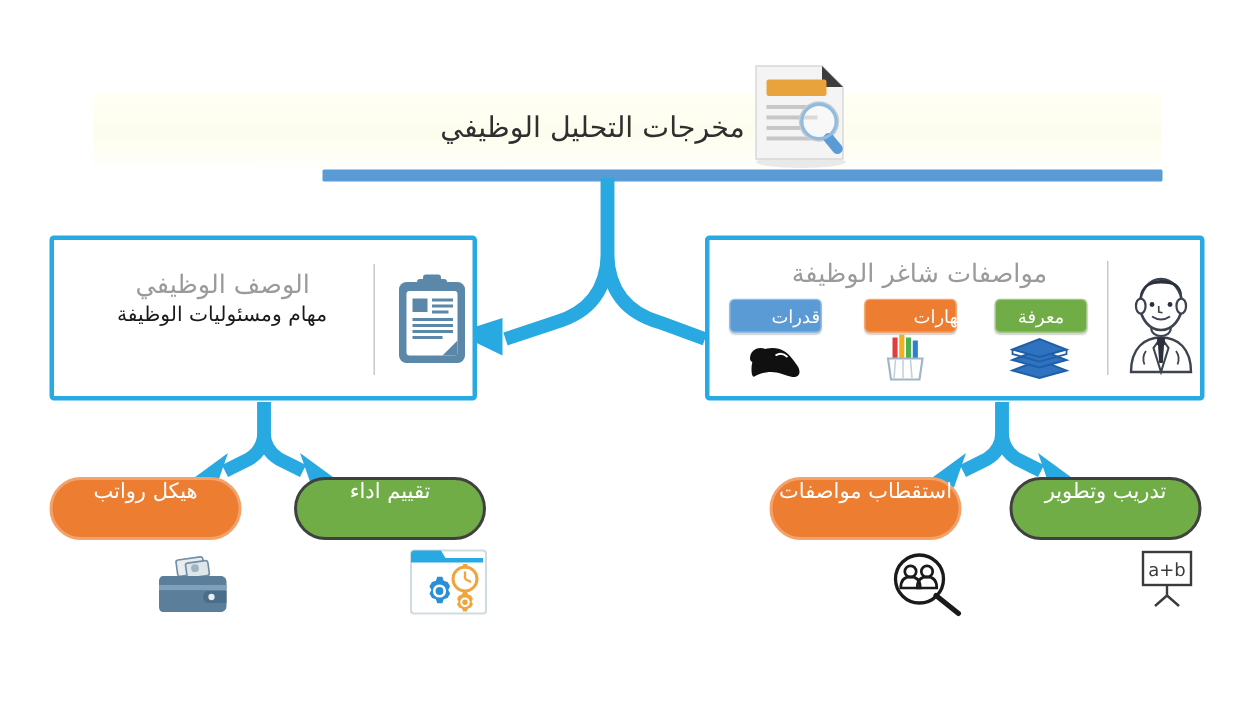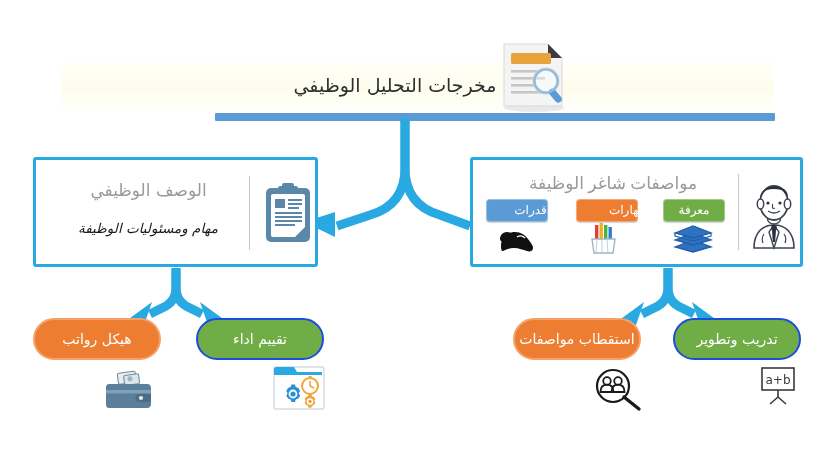--- a/index.html
+++ b/index.html
@@ -30,21 +30,21 @@
   
   .doc-icon{position:absolute;left:492px;top:36px;width:80px;height:78px;}
 
   
   .box{
     position:absolute;background:#ffffff;
     border:3px solid #29a9e1;border-radius:3px;
     box-sizing:border-box;
   }
   #box-left{left:33px;top:157px;width:285px;height:110px;}
-  #box-right{left:470px;top:157px;width:333px;height:110px;font-family:Liberation Serif, serif;}
+  #box-right{left:470px;top:157px;width:333px;height:110px;}
 
   .box-head{
     position:absolute;direction:rtl;text-align:center;
     color:#9a9a9a;font-size:17px;white-space:nowrap;
   }
   .box-sub{
     position:absolute;direction:rtl;text-align:center;
     color:#1a1a1a;font-size:13.5px;white-space:nowrap;
   }
   .divider{
@@ -61,25 +61,25 @@
     box-sizing:border-box;
   }
   .chip.blue{background:#5b9bd5;}
   .chip.orange{background:#ed7d31;}
   .chip.green{background:#70ad47;}
   .chip-icon{position:absolute;width:42px;height:30px;}
 
   
   .pill{
     position:absolute;width:128px;height:42px;border-radius:21px;
-    display:flex;align-items:center;justify-content:center;
+    display:flex;justify-content:center;
     color:#ffffff;font-size:14px;direction:rtl;box-sizing:border-box;
   }
   .pill.orange{background:#ed7d31;border:2px solid #f4a26a;}
-  .pill.green{background:#70ad47;border:2px solid #1d4ed8;}
+  .pill.green{background:#70ad47;border:2px solid #404040;}
 
   .leaf-icon{position:absolute;}
 
   svg{display:block;overflow:visible;}
   .arrowpath{fill:none;stroke:#29a9e1;stroke-width:9;stroke-linecap:butt;}
 </style>
 </head>
 <body>
 
 <div id="stage">
@@ -111,21 +111,21 @@
 
   <svg style="position:absolute;left:0;top:0;width:840px;height:472px;pointer-events:none">
     <path class="arrowpath" d="M405 119 L405 168 Q405 205 370 215 L337 226"></path>
     <path class="arrowpath" d="M405 119 L405 168 Q405 205 440 215 L470 226"></path>
     <polygon points="335,212 304,222 335,237" fill="#29a9e1"></polygon>
     <polygon points="472,212 503,222 472,237" fill="#29a9e1"></polygon>
   </svg>
 
   <div class="box" id="box-left">
     <div class="box-head" style="left:20px;top:20px;width:185px;">الوصف الوظيفي</div>
-    <div class="box-sub" style="left:14px;top:60px;width:196px;font-style:italic;">مهام ومسئوليات الوظيفة</div>
+    <div class="box-sub" style="left:14px;top:42px;width:196px;">مهام ومسئوليات الوظيفة</div>
 
     <div class="divider" style="left:213px;top:16px;height:74px;"></div>
 
     <div style="position:absolute;left:228px;top:22px;width:48px;height:62px;">
       <svg viewBox="0 0 48 62" width="48" height="62">
         <rect x="2" y="6" width="44" height="54" rx="5" fill="#5b88a8"></rect>
         <rect x="7" y="12" width="34" height="43" rx="2" fill="#ffffff"></rect>
         <rect x="18" y="1" width="12" height="8" rx="2" fill="#5b88a8"></rect>
         <rect x="14" y="4" width="20" height="6" rx="2" fill="#5b88a8"></rect>
         <rect x="11" y="17" width="10" height="9" fill="#5b88a8"></rect>

